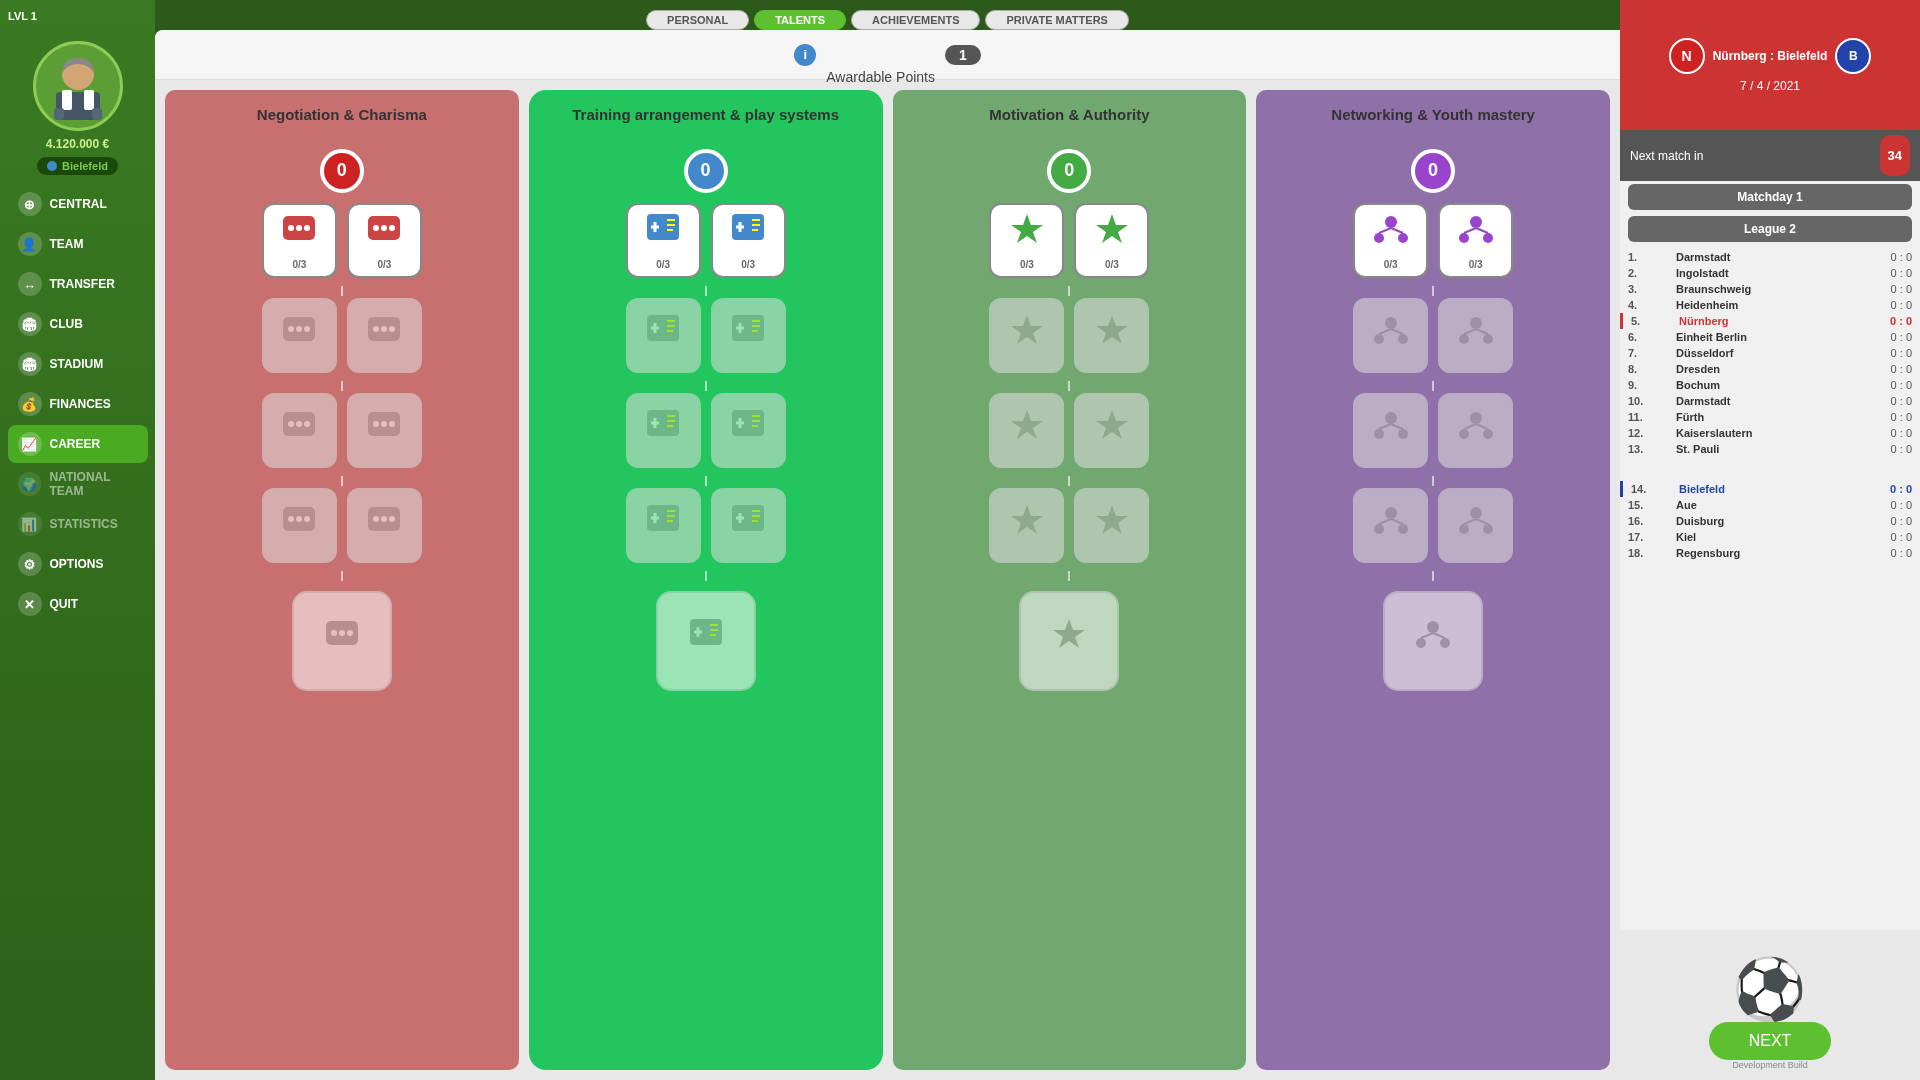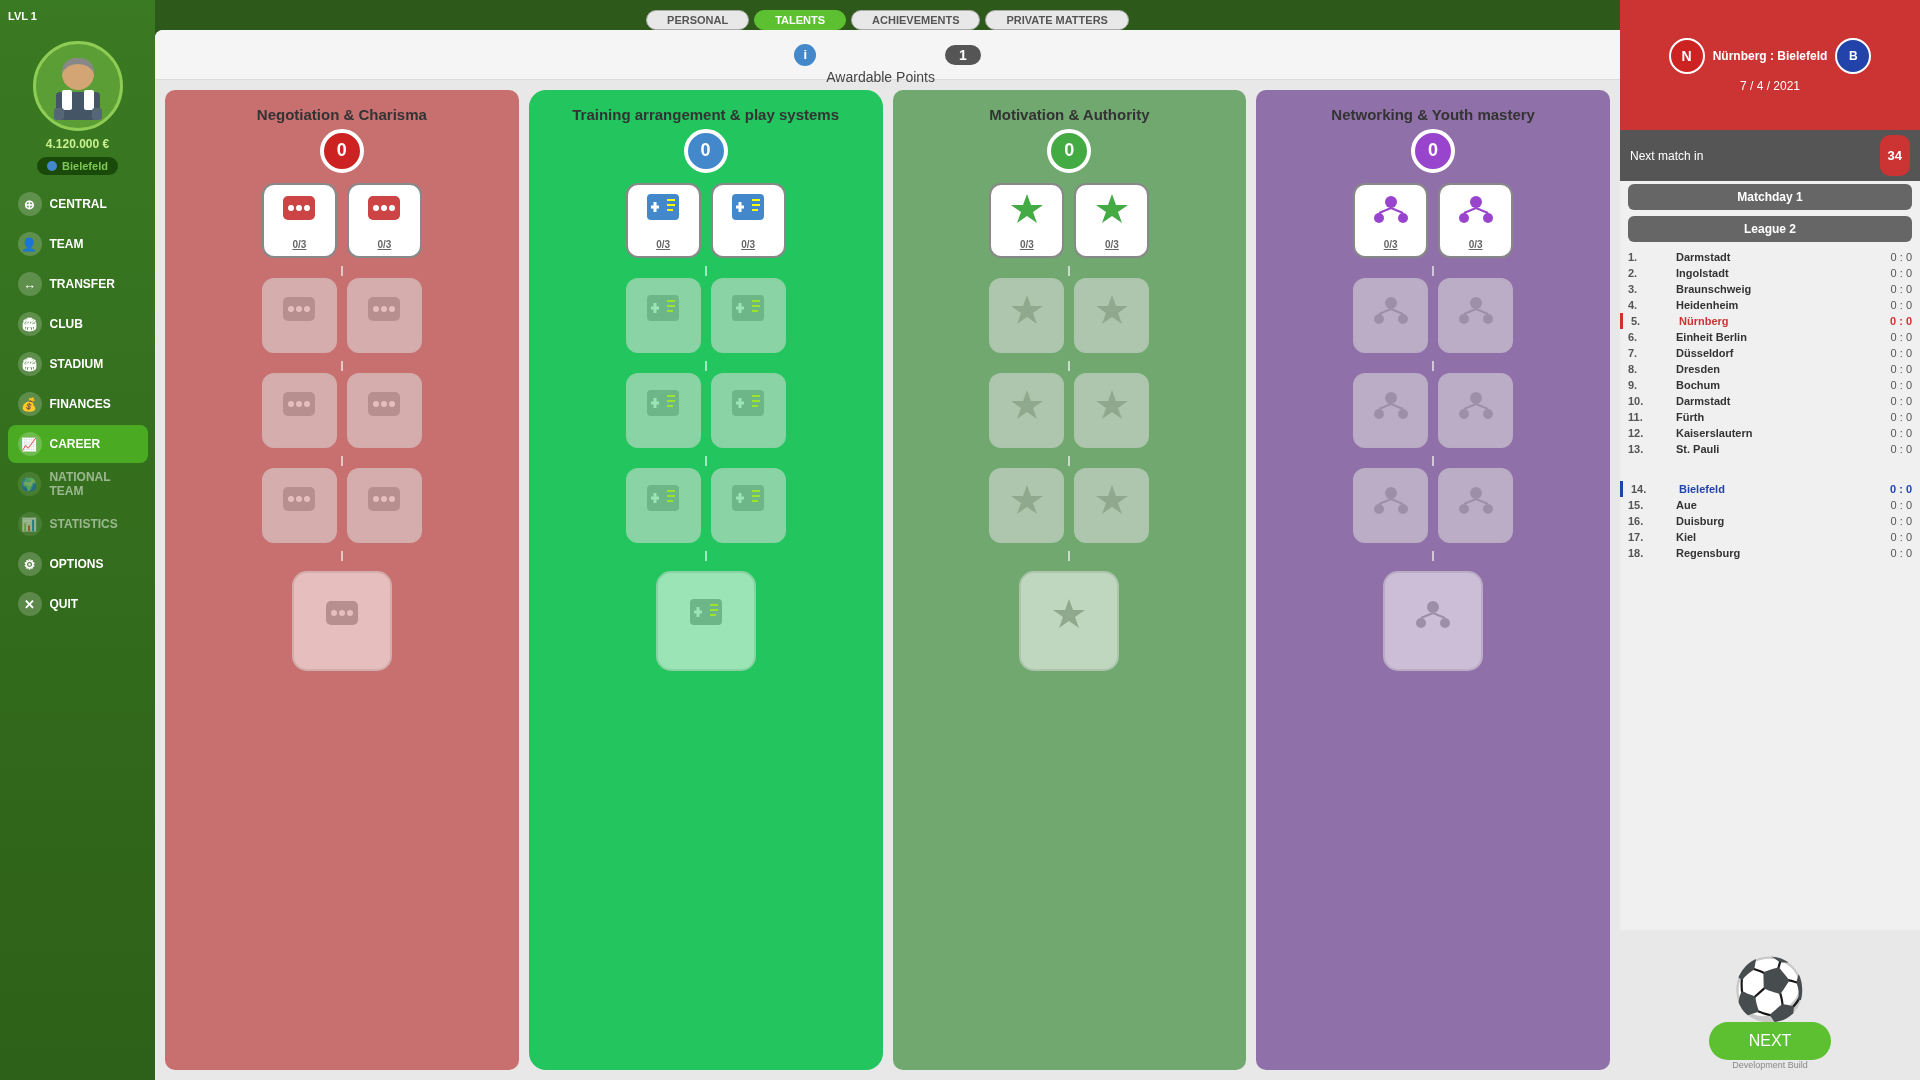--- a/index.html
+++ b/index.html
@@ -209,21 +209,21 @@
     .skill-column.red { background: #c87070; }
     .skill-column.blue { background: #22c55e; border-radius: 17px; }
     .skill-column.green { background: #70a870; }
     .skill-column.purple { background: #9070a8; }
 
     .column-title {
       font-size: 15px;
       font-weight: bold;
       color: #333;
       text-align: center;
-      margin-bottom: 4px;
+      margin-bottom: 24px;
       line-height: 1.3;
     }
 
     .level-indicator {
       width: 44px; height: 44px;
       border-radius: 50%;
       border: 4px solid white;
       display: flex;
       align-items: center;
       justify-content: center;
@@ -271,21 +271,20 @@
 
     .skill-icon {
       font-size: 28px;
       margin-bottom: 2px;
     }
 
     .skill-progress {
       font-size: 10px;
       color: #666;
       font-weight: bold;
-      text-decoration: underline;
     }
 
     
     .skill-node-big {
       width: 100px; height: 100px;
       border-radius: 15px;
       background: white;
       border: 2px solid #ddd;
       display: flex;
       flex-direction: column;

